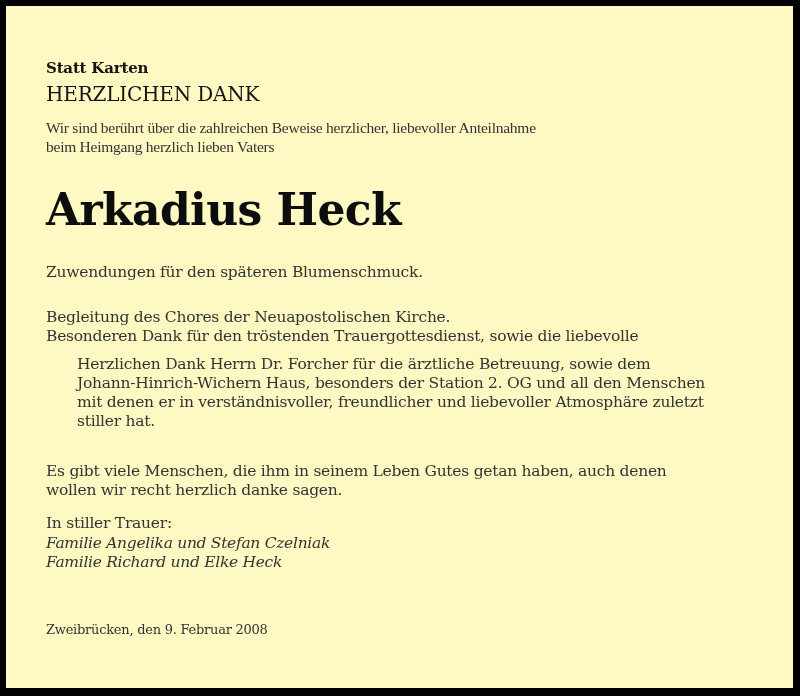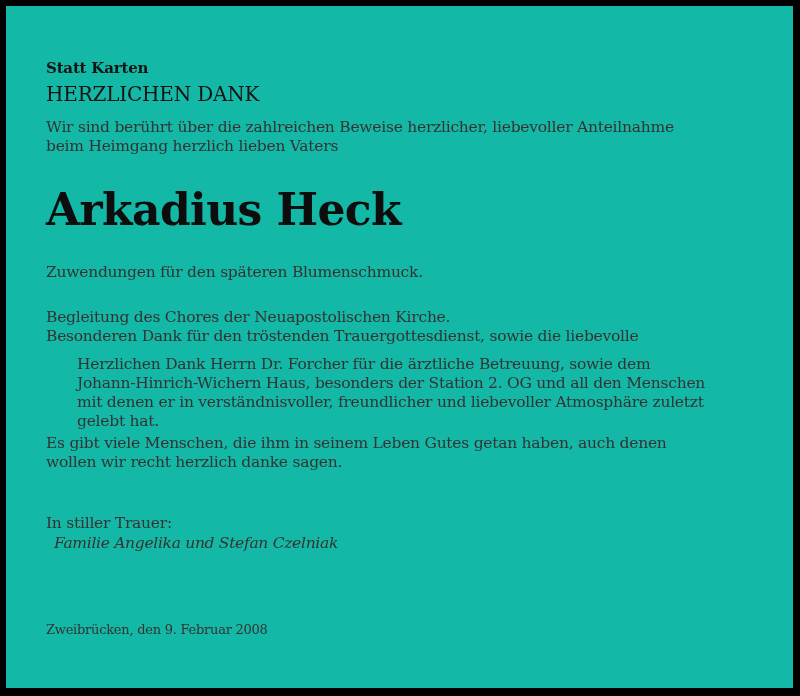--- a/index.html
+++ b/index.html
@@ -12,21 +12,21 @@
       height: 696px;
       overflow: hidden;
       position: relative;
     }
     .frame {
       position: absolute;
       left: 6px;
       top: 6px;
       width: 787px;
       height: 682px;
-      background: #14b8a6;
+      background: #fef9c3;
       box-sizing: border-box;
     }
     .content {
       position: absolute;
       left: 40px;
       top: 0;
       width: 720px;
       font-family: "DejaVu Serif", "Liberation Serif", serif;
       color: #2a2a2a;
     }
@@ -52,20 +52,21 @@
     }
     .intro {
       position: absolute;
       top: 112px;
       left: 0;
       font-size: 15.5px;
       line-height: 19px;
       color: #333333;
       white-space: nowrap;
       letter-spacing: -0.25px;
+      font-family: Liberation Serif, serif;
     }
     .intro div { white-space: nowrap; }
     .name {
       position: absolute;
       top: 178px;
       left: 0;
       font-size: 44px;
       font-weight: bold;
       color: #0d0d0d;
       white-space: nowrap;
@@ -77,34 +78,34 @@
       left: 0;
       font-size: 15.5px;
       line-height: 19px;
       color: #333333;
       letter-spacing: -0.25px;
     }
     .para div { white-space: nowrap; }
     .p1 { top: 257px; }
     .p2 { top: 302px; }
     .p3 { top: 349px; margin-left: 31px; }
-    .p4 { top: 428px; }
+    .p4 { top: 456px; }
     .mourn-label {
       position: absolute;
       top: 508px;
       left: 0;
       font-size: 15.5px;
       color: #333333;
       white-space: nowrap;
       letter-spacing: -0.25px;
     }
     .families {
       position: absolute;
       top: 528px;
-      left: 8px;
+      left: 0;
       font-size: 15.5px;
       line-height: 19px;
       font-style: italic;
       color: #333333;
       letter-spacing: -0.3px;
     }
     .families div { white-space: nowrap; }
     .place-date {
       position: absolute;
       top: 616px;
@@ -137,30 +138,31 @@
 
     <div class="para p2">
       <div>Begleitung des Chores der Neuapostolischen Kirche.</div>
       <div>Besonderen Dank für den tröstenden Trauergottesdienst, sowie die liebevolle</div>
     </div>
 
     <div class="para p3">
       <div>Herzlichen Dank Herrn Dr. Forcher für die ärztliche Betreuung, sowie dem</div>
       <div>Johann-Hinrich-Wichern Haus, besonders der Station 2. OG und all den Menschen</div>
       <div>mit denen er in verständnisvoller, freundlicher und liebevoller Atmosphäre zuletzt</div>
-      <div>gelebt hat.</div>
+      <div>stiller hat.</div>
     </div>
 
     <div class="para p4">
       <div>Es gibt viele Menschen, die ihm in seinem Leben Gutes getan haben, auch denen</div>
       <div>wollen wir recht herzlich danke sagen.</div>
     </div>
 
     <div class="mourn-label">In stiller Trauer:</div>
 
     <div class="families">
       <div>Familie Angelika und Stefan Czelniak</div>
+      <div>Familie Richard und Elke Heck</div>
     </div>
 
     <div class="place-date">Zweibrücken, den 9. Februar 2008</div>
 
   </div>
 </div>
 
 </body></html>

